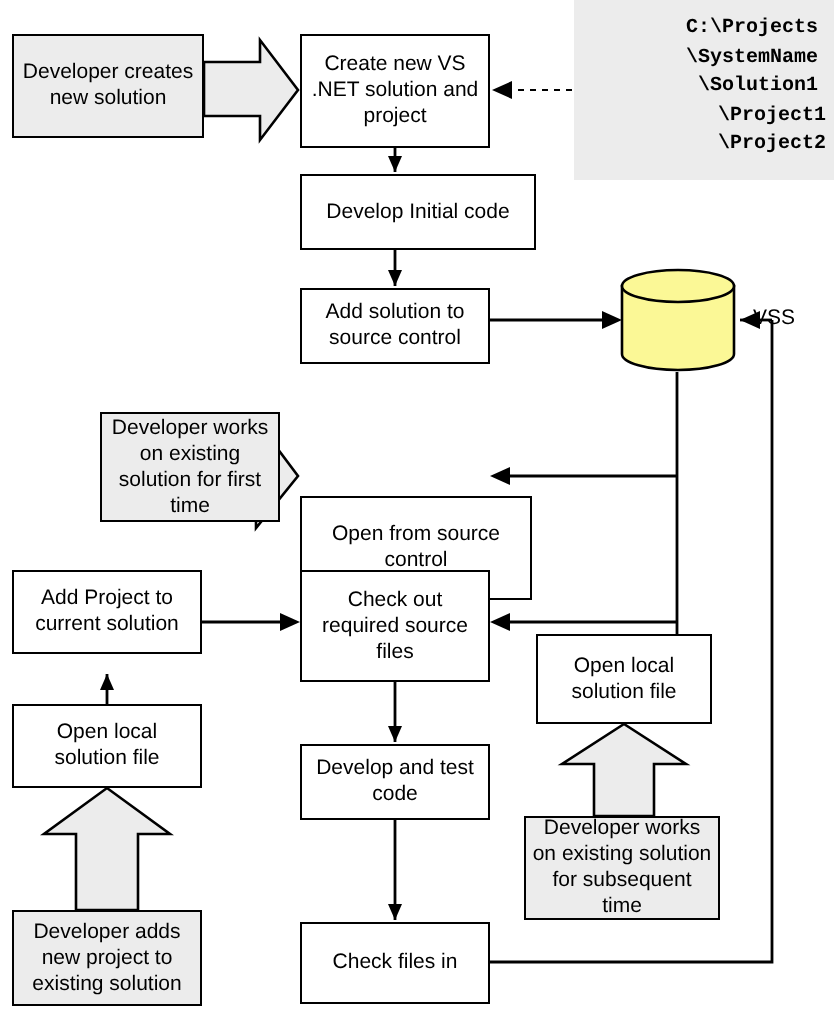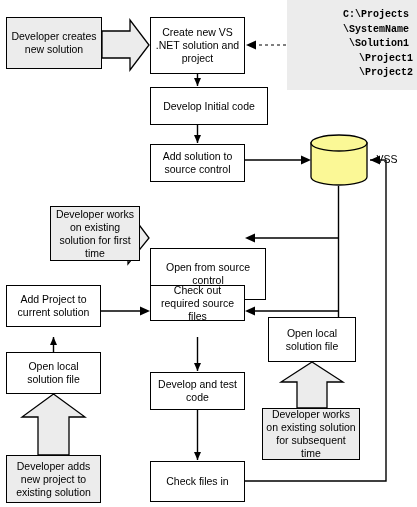--- a/index.html
+++ b/index.html
@@ -177,21 +177,21 @@
   </div>
 
   <div class="node white" style="left:150px; top:212px; width:116px; height:52px;margin-top:36px;">
     <span class="node-label">Open from source control</span>
   </div>
 
   <div class="node white" style="left:6px; top:285px; width:95px; height:42px;">
     <span class="node-label">Add Project to current solution</span>
   </div>
 
-  <div class="node white" style="left:150px; top:285px; width:95px; height:36px;">
+  <div class="node white" style="left:150px; top:285px; width:95px; height:56px;">
     <span class="node-label">Check out required source files</span>
   </div>
 
   <div class="node white" style="left:6px; top:352px; width:95px; height:42px;">
     <span class="node-label">Open local solution file</span>
   </div>
 
   <div class="node white" style="left:268px; top:317px; width:88px; height:45px;">
     <span class="node-label">Open local solution file</span>
   </div>

